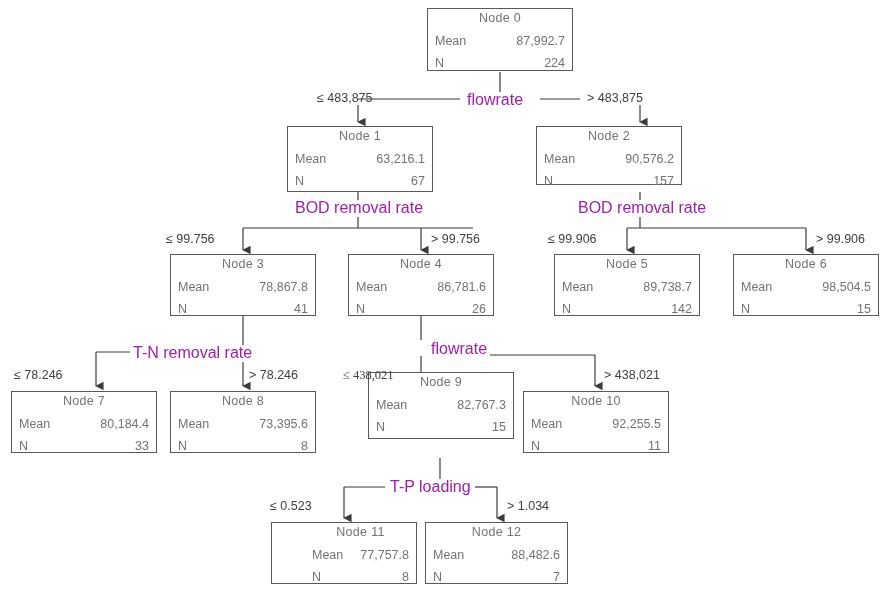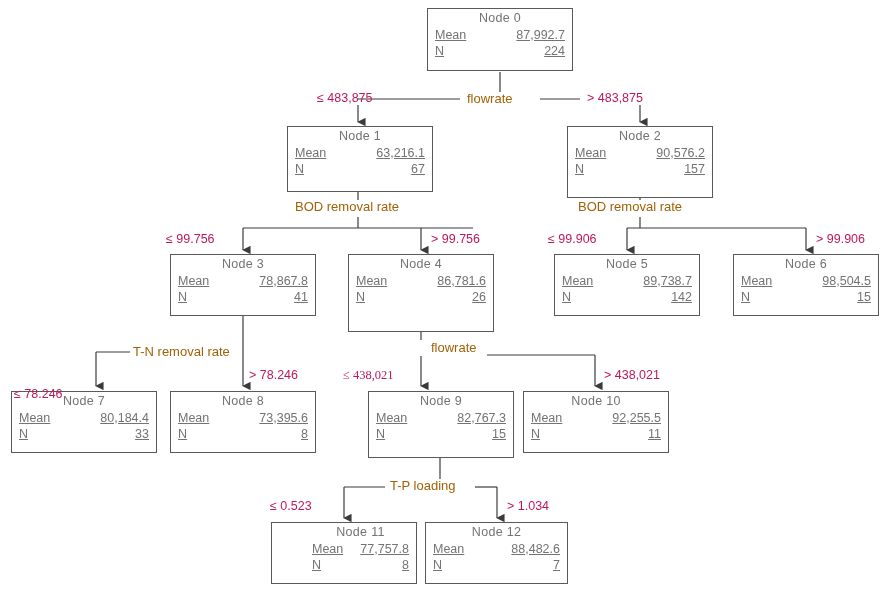--- a/index.html
+++ b/index.html
@@ -38,39 +38,38 @@
     font-size: 12.5px;
     letter-spacing: 0.3px;
     margin-bottom: 4px;
     white-space: nowrap;
   }
   .node-row {
     display: flex;
     justify-content: space-between;
     align-items: baseline;
     white-space: nowrap;
-    margin-top: 4px;
-    text-decoration: underline;
+    margin-top: 10px;
   }
   .node-row .k { text-align: left; }
   .node-row .v { text-align: right; }
 
   .split-label {
     position: absolute;
-    font-size: 13px;
-    color: #a16207;
+    font-size: 16px;
+    color: #a21caf;
     white-space: nowrap;
     background: #ffffff;
     padding: 0 3px;
     line-height: 1.05;
   }
   .branch-label {
     position: absolute;
     font-size: 12.5px;
-    color: #be185d;
+    color: #404040;
     white-space: nowrap;
     line-height: 1.05;
   }
 </style>
 </head>
 <body>
 
 <div id="canvas">
 
   <svg id="wires" viewBox="0 0 890 592">
@@ -136,21 +135,21 @@
     <div class="node-row">
       <span class="k">Mean</span>
       <span class="v">63,216.1</span>
     </div>
     <div class="node-row">
       <span class="k">N</span>
       <span class="v">67</span>
     </div>
   </div>
 
-  <div class="node" style="left:567px; top:126px; width:146px; height:72px;">
+  <div class="node" style="left:536px; top:126px; width:146px; height:59px;">
     <div class="node-title">Node 2</div>
     <div class="node-row">
       <span class="k">Mean</span>
       <span class="v">90,576.2</span>
     </div>
     <div class="node-row">
       <span class="k">N</span>
       <span class="v">157</span>
     </div>
   </div>
@@ -160,21 +159,21 @@
     <div class="node-row">
       <span class="k">Mean</span>
       <span class="v">78,867.8</span>
     </div>
     <div class="node-row">
       <span class="k">N</span>
       <span class="v">41</span>
     </div>
   </div>
 
-  <div class="node" style="left:348px; top:254px; width:146px; height:78px;">
+  <div class="node" style="left:348px; top:254px; width:146px; height:62px;">
     <div class="node-title">Node 4</div>
     <div class="node-row">
       <span class="k">Mean</span>
       <span class="v">86,781.6</span>
     </div>
     <div class="node-row">
       <span class="k">N</span>
       <span class="v">26</span>
     </div>
   </div>
@@ -220,21 +219,21 @@
     <div class="node-row">
       <span class="k">Mean</span>
       <span class="v">73,395.6</span>
     </div>
     <div class="node-row">
       <span class="k">N</span>
       <span class="v">8</span>
     </div>
   </div>
 
-  <div class="node" style="left:368px; top:391px; width:146px; height:67px;">
+  <div class="node" style="left:368px; top:372px; width:146px; height:67px;">
     <div class="node-title">Node 9</div>
     <div class="node-row">
       <span class="k">Mean</span>
       <span class="v">82,767.3</span>
     </div>
     <div class="node-row">
       <span class="k">N</span>
       <span class="v">15</span>
     </div>
   </div>
@@ -289,21 +288,21 @@
 
   <div class="branch-label" style="left:317px; top:92px;">≤ 483,875</div>
   <div class="branch-label" style="left:587px; top:92px;">&gt; 483,875</div>
 
   <div class="branch-label" style="left:166px; top:233px;">≤ 99.756</div>
   <div class="branch-label" style="left:431px; top:233px;">&gt; 99.756</div>
 
   <div class="branch-label" style="left:548px; top:233px;">≤ 99.906</div>
   <div class="branch-label" style="left:816px; top:233px;">&gt; 99.906</div>
 
-  <div class="branch-label" style="left:14px; top:388px;">≤ 78.246</div>
+  <div class="branch-label" style="left:14px; top:369px;">≤ 78.246</div>
   <div class="branch-label" style="left:249px; top:369px;">&gt; 78.246</div>
 
   <div class="branch-label" style="left:343px; top:369px;font-family:Liberation Serif, serif;">≤ 438,021</div>
   <div class="branch-label" style="left:604px; top:369px;">&gt; 438,021</div>
 
   <div class="branch-label" style="left:270px; top:500px;">≤ 0.523</div>
   <div class="branch-label" style="left:507px; top:500px;">&gt; 1.034</div>
 
 </div>
 

